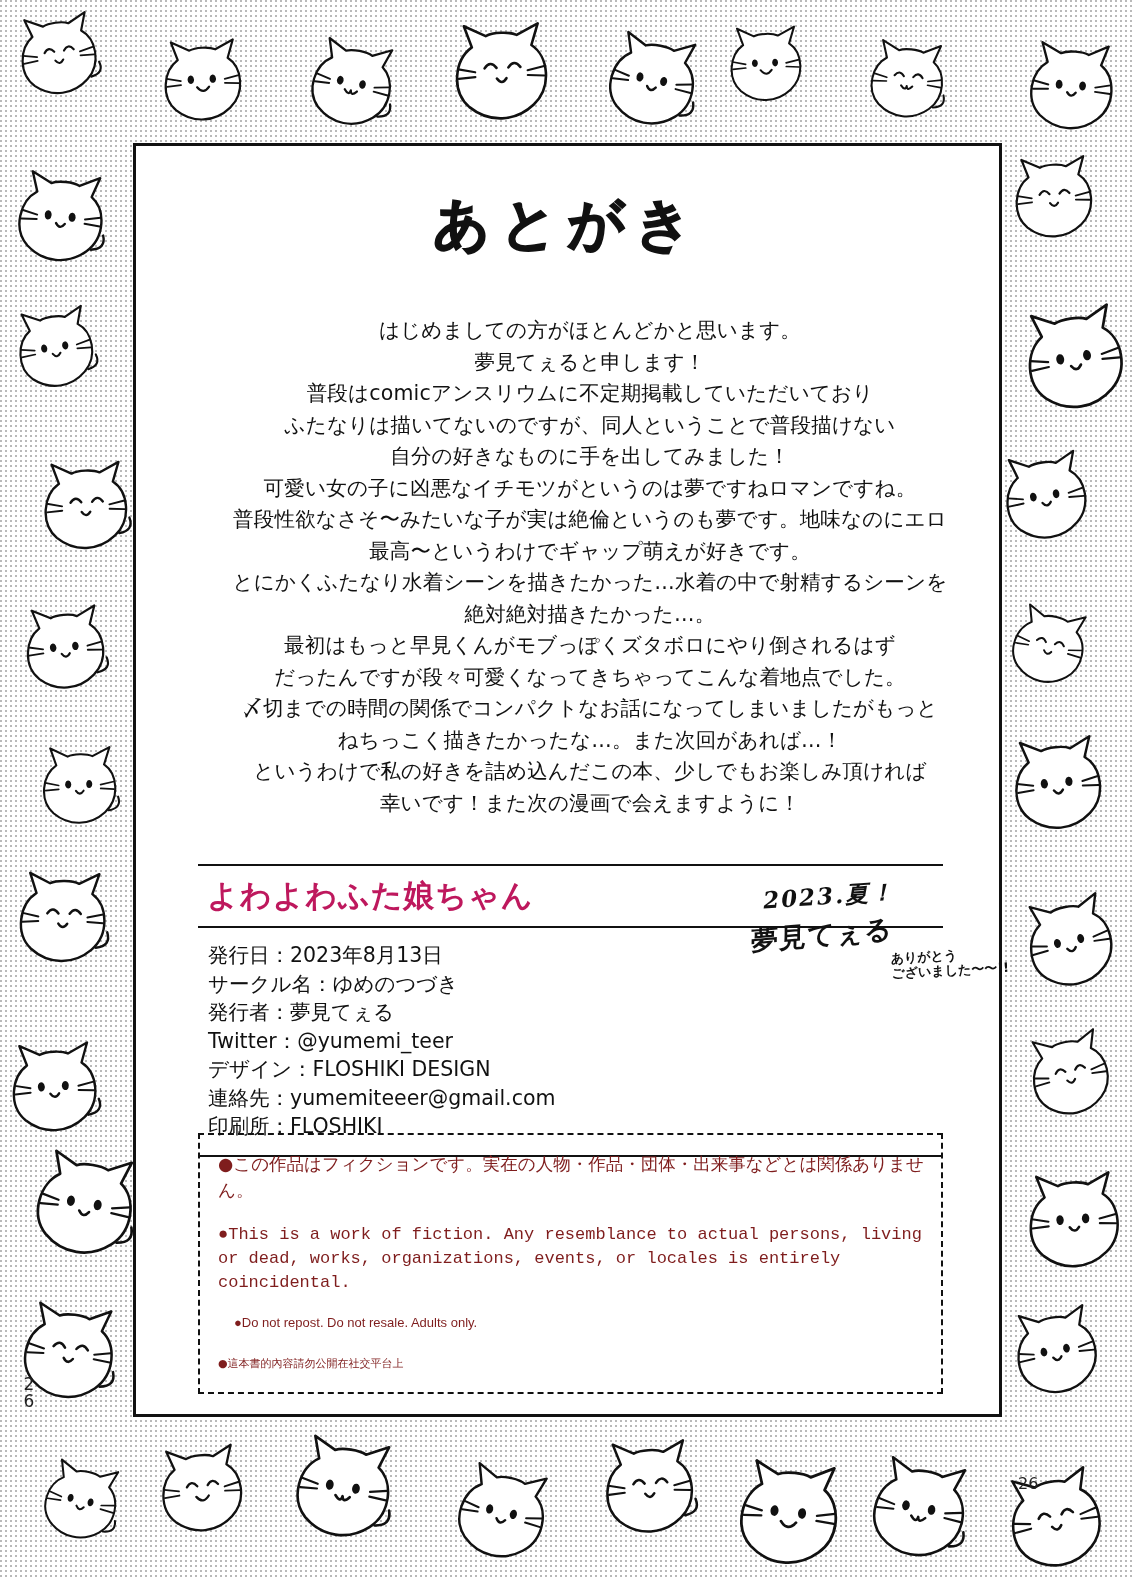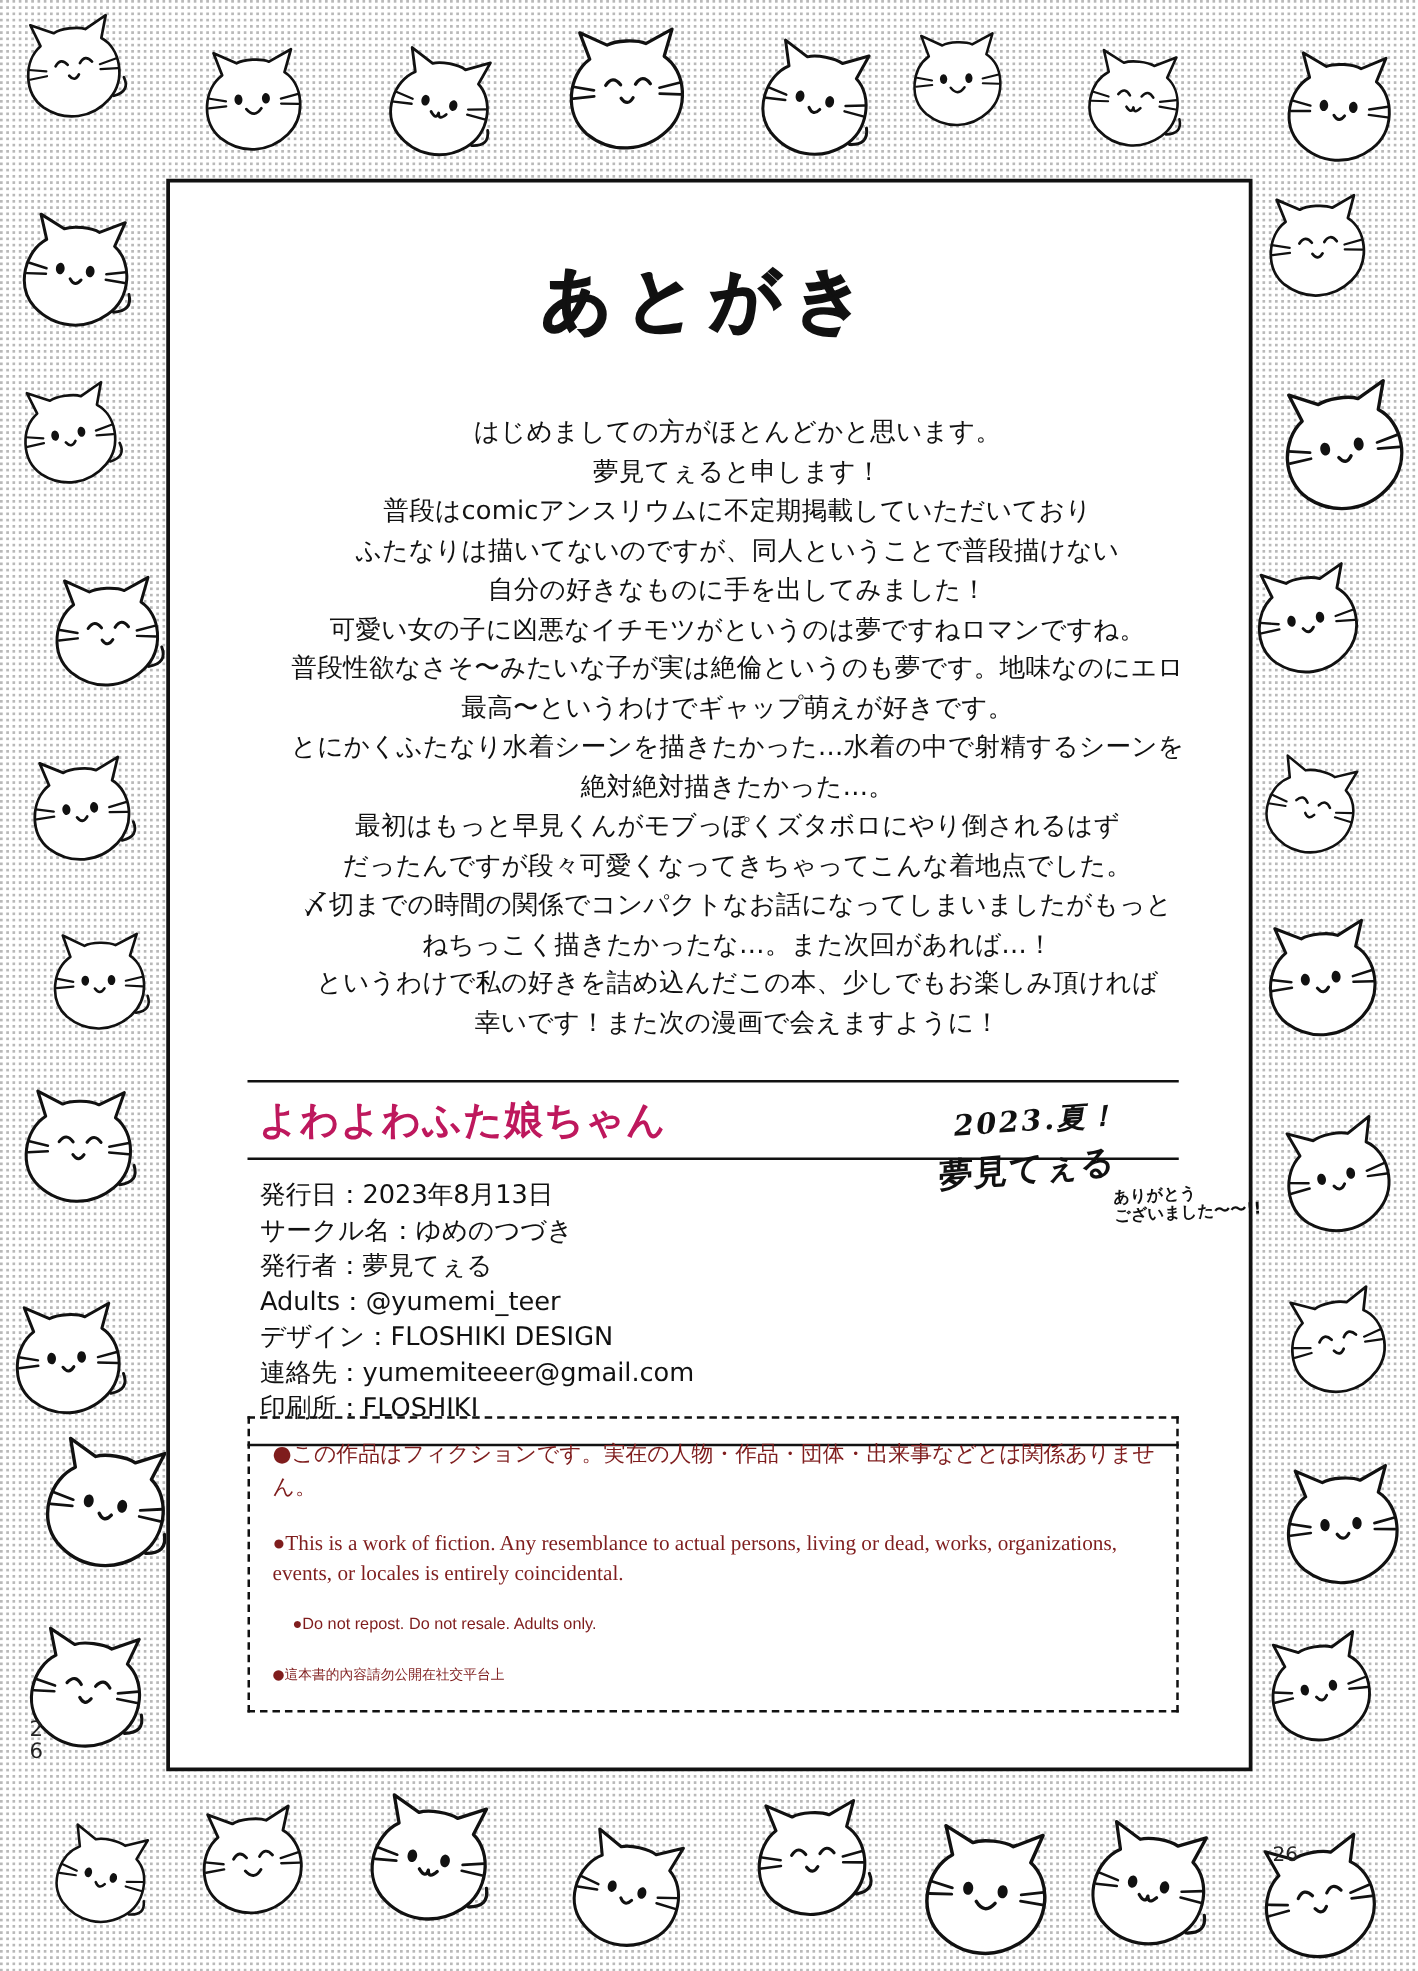--- a/index.html
+++ b/index.html
@@ -47,21 +47,21 @@
     box-sizing: border-box;
   }
 
   #afterword-title {
     text-align: center;
     font-family: "DejaVu Sans", sans-serif;
     font-weight: bold;
     font-size: 56px;
     letter-spacing: 10px;
     color: #111111;
-    margin-top: 56px;
+    margin-top: 41px;
     margin-bottom: 0;
     -webkit-text-stroke: 1.5px #111;
   }
 
   #afterword-body {
     margin: 52px 0 0 96px;
     width: 716px;
     font-family: "DejaVu Sans", sans-serif;
     font-size: 20.5px;
     line-height: 31.5px;
@@ -155,21 +155,21 @@
     padding: 16px 16px 16px 18px;
     color: #7f1d1d;
   }
   .notice-jp {
     font-family: "DejaVu Sans", sans-serif;
     font-size: 17.5px;
     line-height: 26px;
     margin: 0;
   }
   .notice-en {
-    font-family: Liberation Serif, serif;
+    font-family: Liberation Mono, monospace;
     font-size: 17px;
     line-height: 24px;
     margin: 20px 0 0 0;
   }
   .notice-en2 {
     font-family: Liberation Sans, sans-serif;
     font-size: 13px;
     line-height: 24px;
     margin: 16px;
   }
@@ -596,21 +596,21 @@
   </div>
 
   <div id="colophon">
     <hr class="rule">
     <div id="book-title">よわよわふた娘ちゃん</div>
     <hr class="rule">
     <div id="colophon-lines">
       <div>発行日：2023年8月13日</div>
       <div>サークル名：ゆめのつづき</div>
       <div>発行者：夢見てぇる</div>
-      <div>Adults：@yumemi_teer</div>
+      <div>Twitter：@yumemi_teer</div>
       <div>デザイン：FLOSHIKI DESIGN</div>
       <div>連絡先：yumemiteeer@gmail.com</div>
       <div>印刷所：FLOSHIKI</div>
     </div>
     <hr class="rule" id="colophon-rule-bottom">
   </div>
 
   <div id="notice-box">
     <p class="notice-jp">●この作品はフィクションです。実在の人物・作品・団体・出来事などとは関係ありません。</p>
     <p class="notice-en">●This is a work of fiction. Any resemblance to actual persons, living or dead, works, organizations, events, or locales is entirely coincidental.</p>

